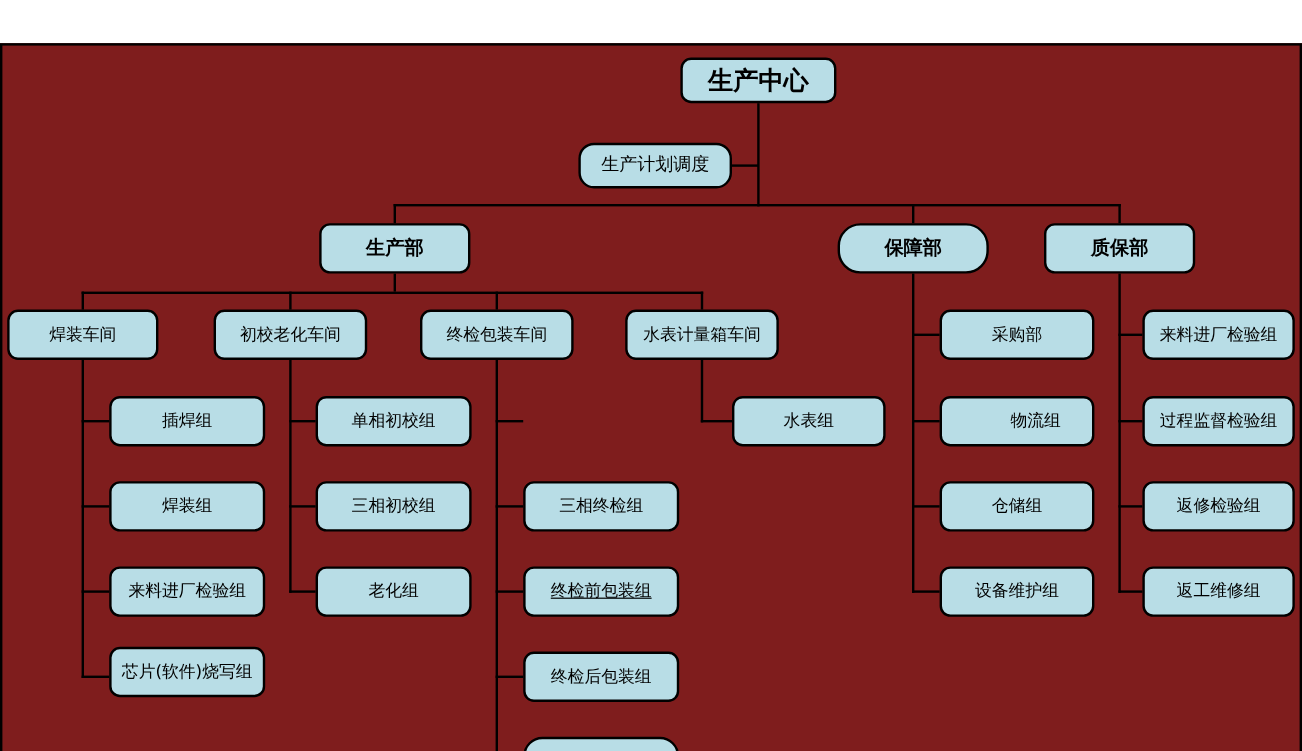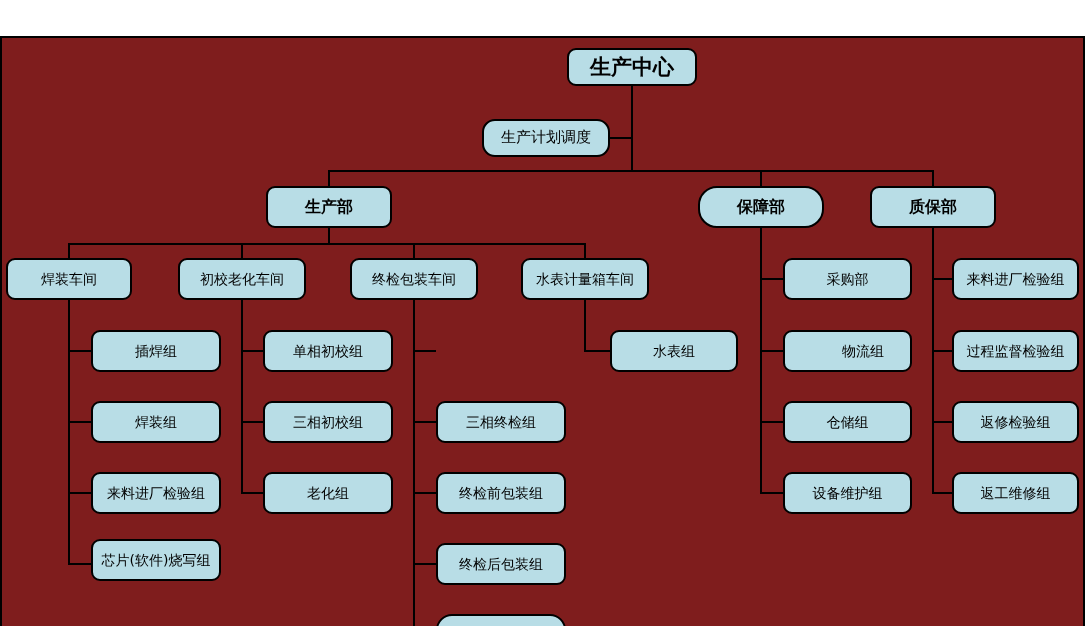--- a/index.html
+++ b/index.html
@@ -103,21 +103,21 @@
   <div class="node" style="left:89px;  top:292px; width:130px; height:42px;">插焊组</div>
   <div class="node" style="left:89px;  top:363px; width:130px; height:42px;">焊装组</div>
   <div class="node" style="left:89px;  top:434px; width:130px; height:42px;">来料进厂检验组</div>
   <div class="node" style="left:89px;  top:501px; width:130px; height:42px;">芯片(软件)烧写组</div>
 
   <div class="node" style="left:261px; top:292px; width:130px; height:42px;">单相初校组</div>
   <div class="node" style="left:261px; top:363px; width:130px; height:42px;">三相初校组</div>
   <div class="node" style="left:261px; top:434px; width:130px; height:42px;text-align:right;">老化组</div>
 
   <div class="node" style="left:434px; top:363px; width:130px; height:42px;">三相终检组</div>
-  <div class="node" style="left:434px; top:434px; width:130px; height:42px;">终检前包装组</div>
+  <div class="node" style="left:434px; top:434px; width:130px; height:42px;text-decoration:underline;">终检前包装组</div>
   <div class="node" style="left:434px; top:505px; width:130px; height:42px;">终检后包装组</div>
   <div class="node" style="left:434px; top:576px; width:130px; height:42px;border-radius:16px;">丝印喷码组</div>
 
   <div class="node" style="left:608px; top:292px; width:128px; height:42px;">水表组</div>
 
   <div class="node" style="left:781px; top:220px; width:129px; height:42px;">采购部</div>
   <div class="node" style="left:781px; top:292px; width:129px; height:42px;padding-left:33px;">物流组</div>
   <div class="node" style="left:781px; top:363px; width:129px; height:42px;">仓储组</div>
   <div class="node" style="left:781px; top:434px; width:129px; height:42px;">设备维护组</div>
 

